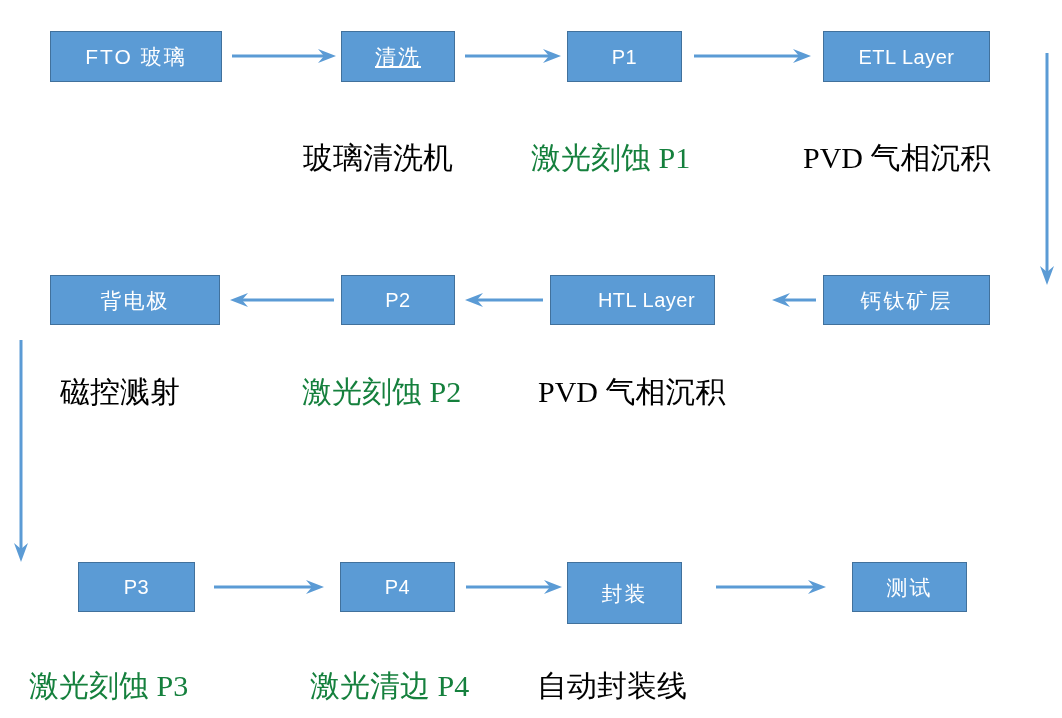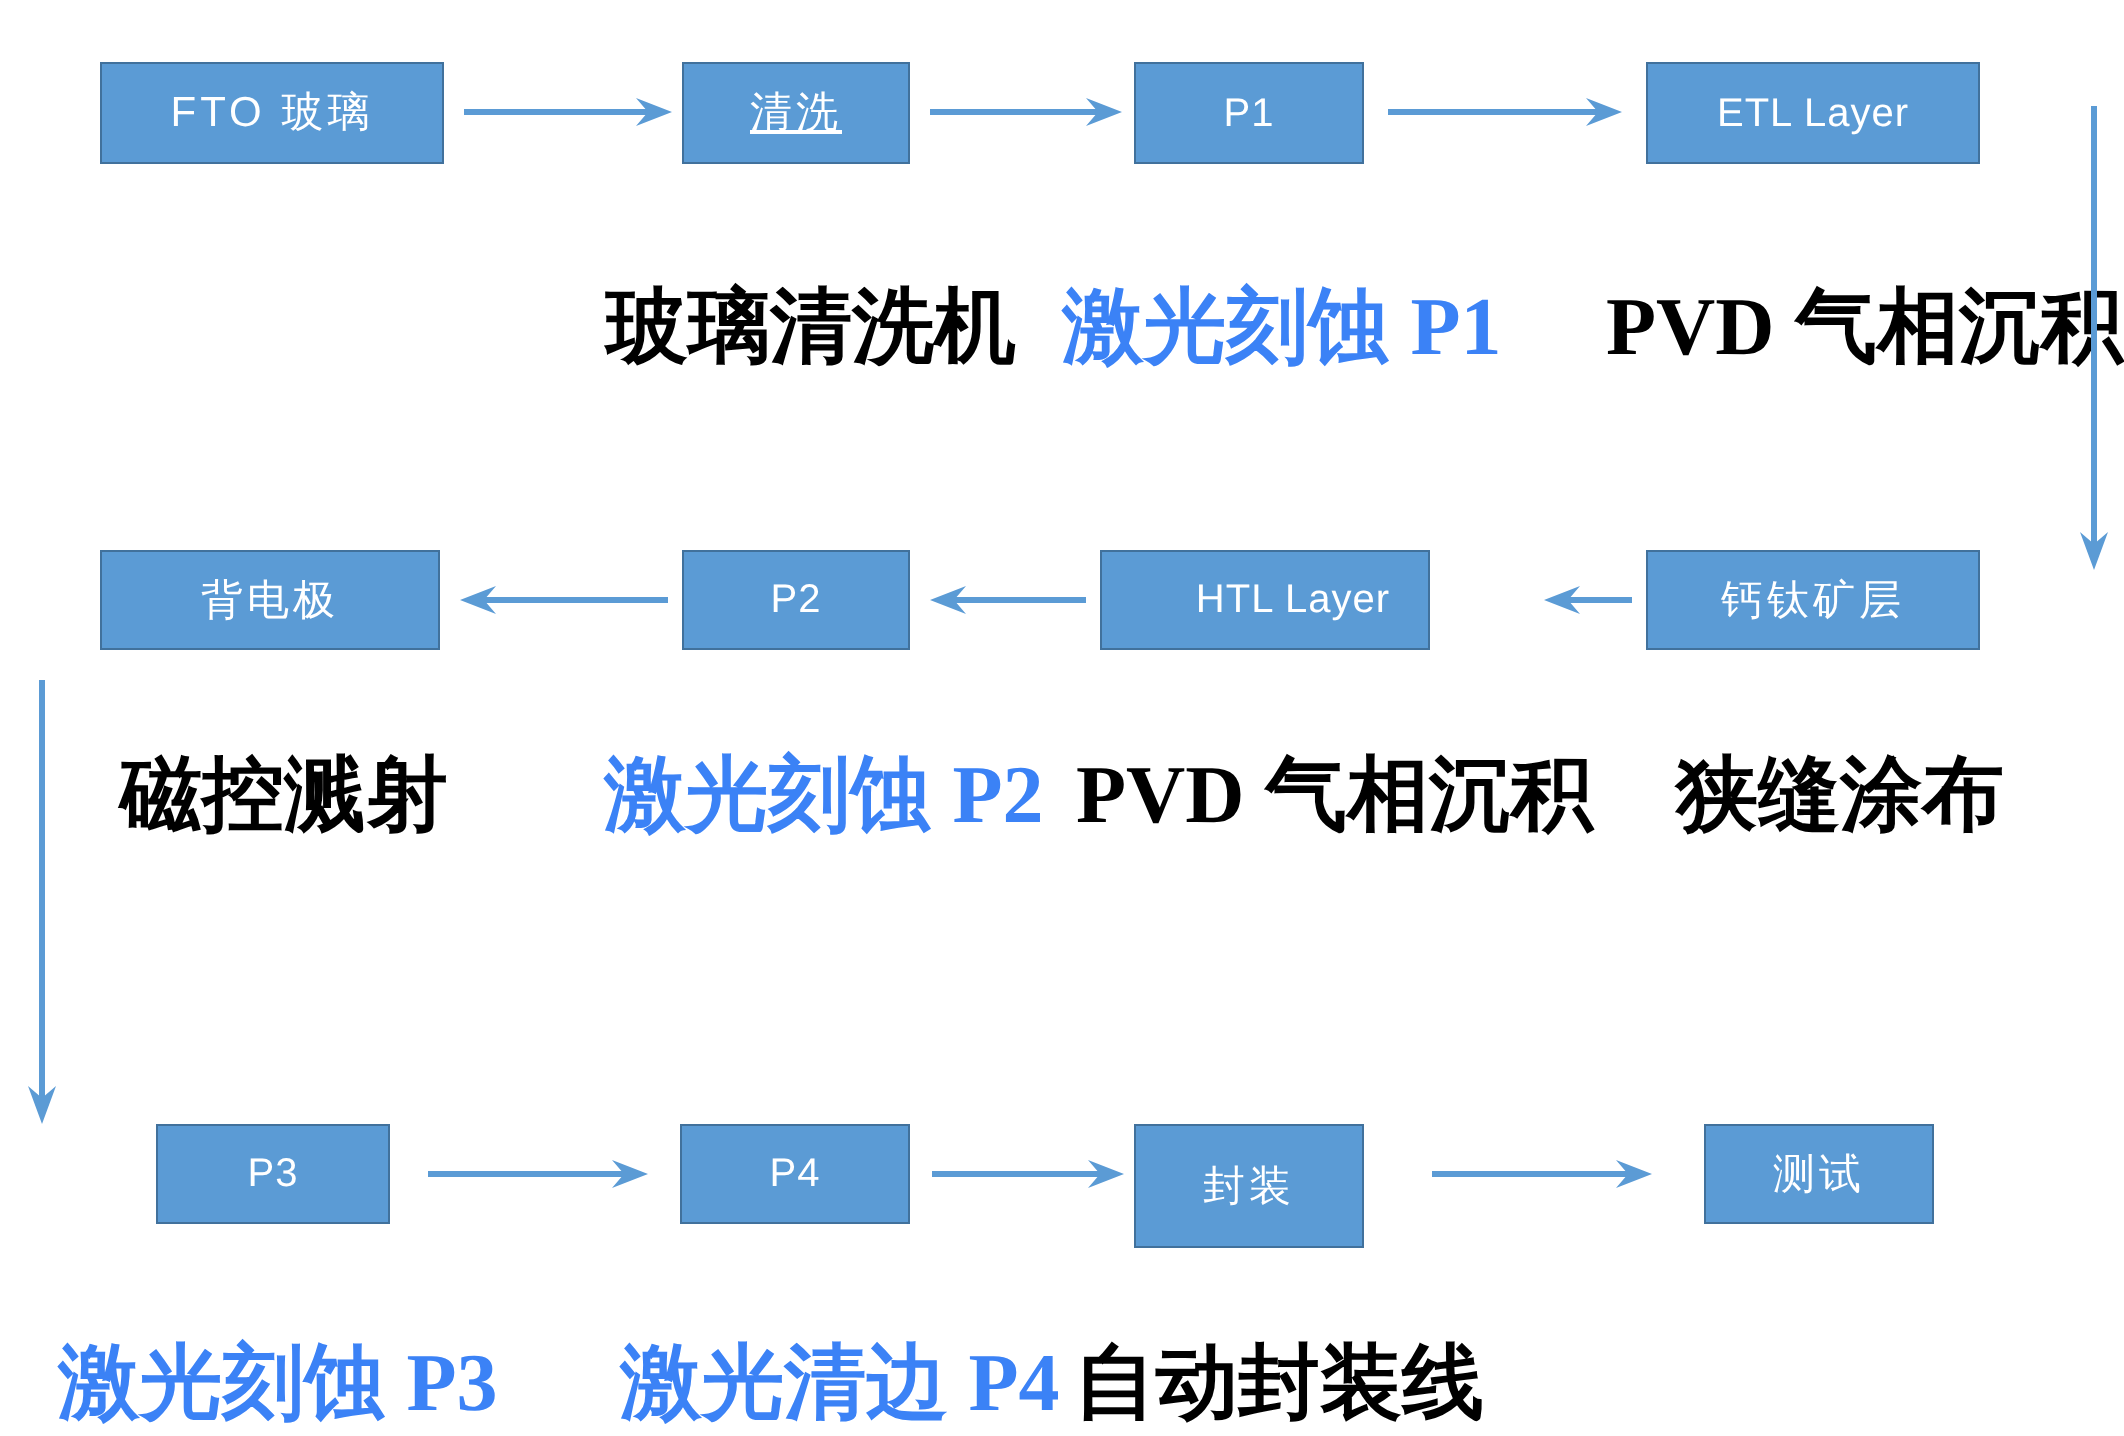--- a/index.html
+++ b/index.html
@@ -33,28 +33,27 @@
     letter-spacing: 0.5px;
     white-space: nowrap;
     user-select: none;
   }
   .node.cjk { font-size: 21px; letter-spacing: 2px; }
 
   
   .caption {
     position: absolute;
     white-space: nowrap;
-    font-size: 41px;
+    font-size: 30px;
     line-height: 1;
     color: #000000;
     font-family: "Liberation Serif", "DejaVu Serif", serif;
     user-select: none;
-    font-weight: bold;
   }
-  .caption.red { color: #3b82f6; }
+  .caption.red { color: #15803d; }
 
   
   .arrow {
     position: absolute;
     overflow: visible;
   }
   .arrow svg { display: block; overflow: visible; }
 </style>
 </head>
 <body>
@@ -131,21 +130,20 @@
       <path d="M18,3 L0,10 L18,17 L12,10 Z" fill="#5B9BD5"></path>
     </svg>
   </div>
 
   <div class="caption" style="left:60px;  top:377px;">磁控溅射</div>
 
   <div class="caption red" style="left:302px; top:377px;">激光刻蚀 P2</div>
 
   <div class="caption" style="left:538px; top:377px;">PVD 气相沉积</div>
 
-  <div class="caption" style="left:838px; top:377px;">狭缝涂布</div>
 
   <div class="arrow" style="left:11px; top:340px; width:20px; height:222px;">
     <svg width="20" height="222" viewBox="0 0 20 222">
       <line x1="10" y1="0" x2="10" y2="209" stroke="#5B9BD5" stroke-width="3"></line>
       <path d="M3,203 L10,222 L17,203 L10,209 Z" fill="#5B9BD5"></path>
     </svg>
   </div>
 
   <div class="node" style="left:78px;  top:562px; width:117px; height:50px;">P3</div>
 

